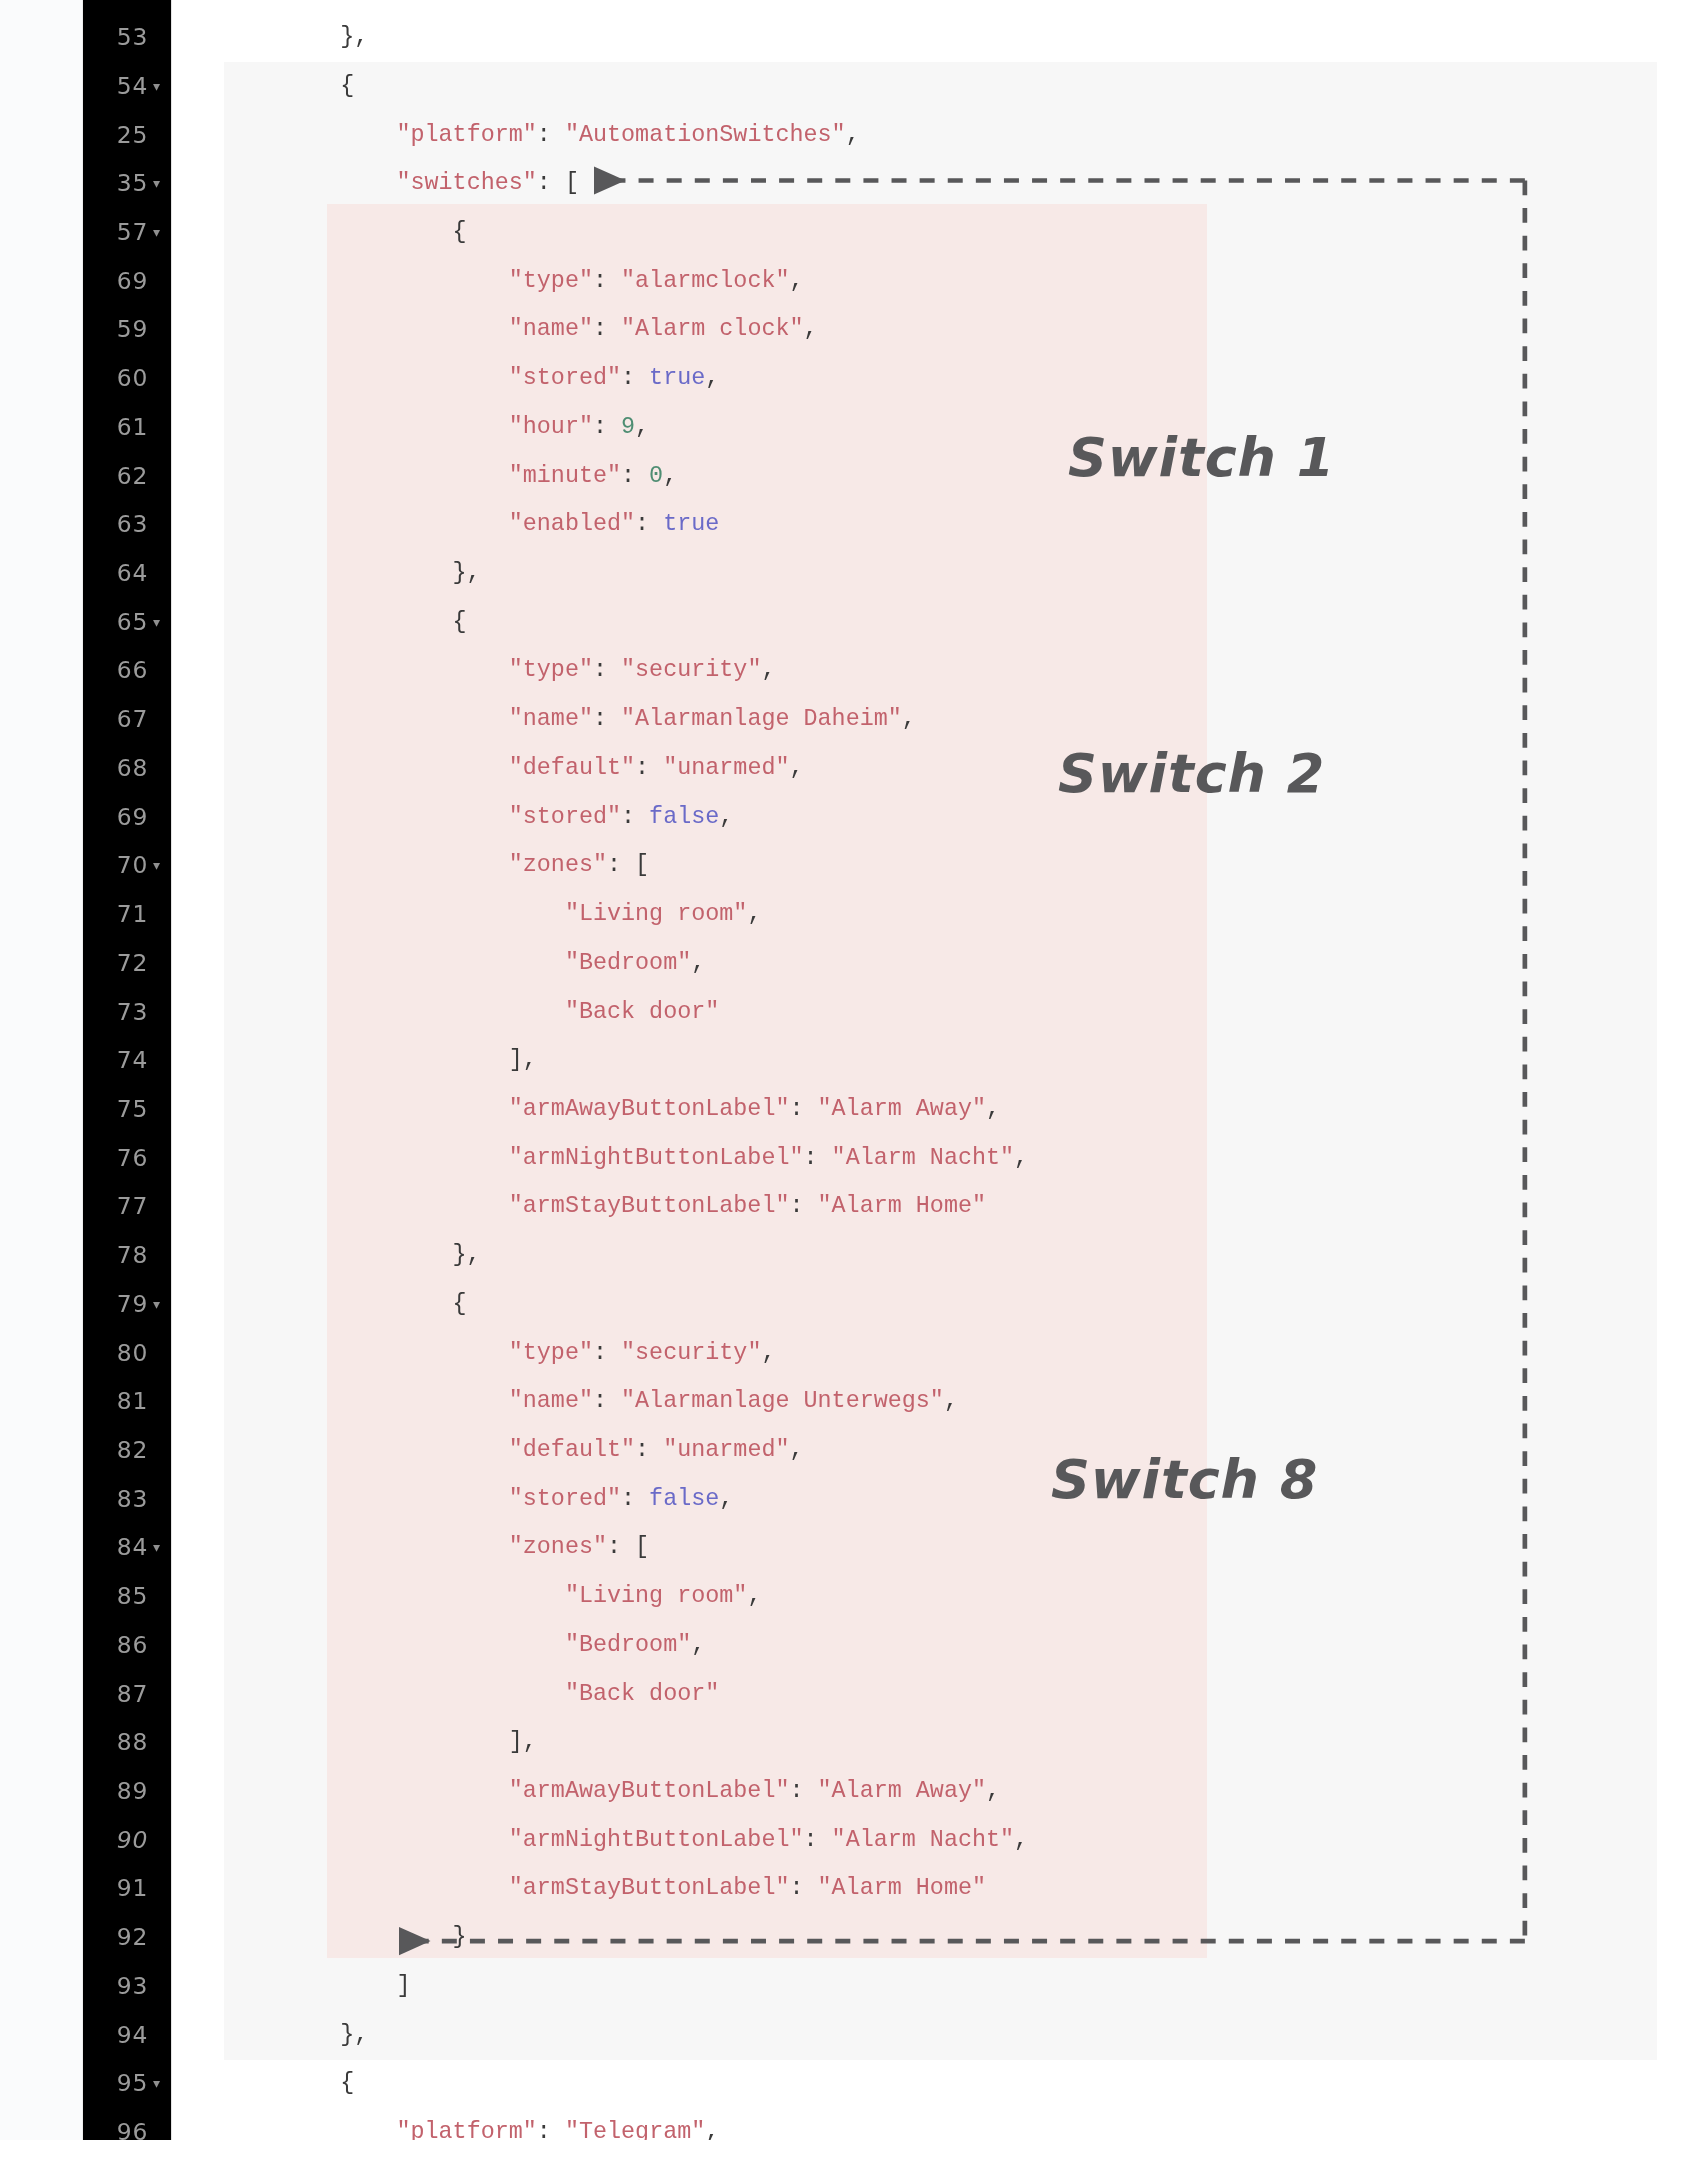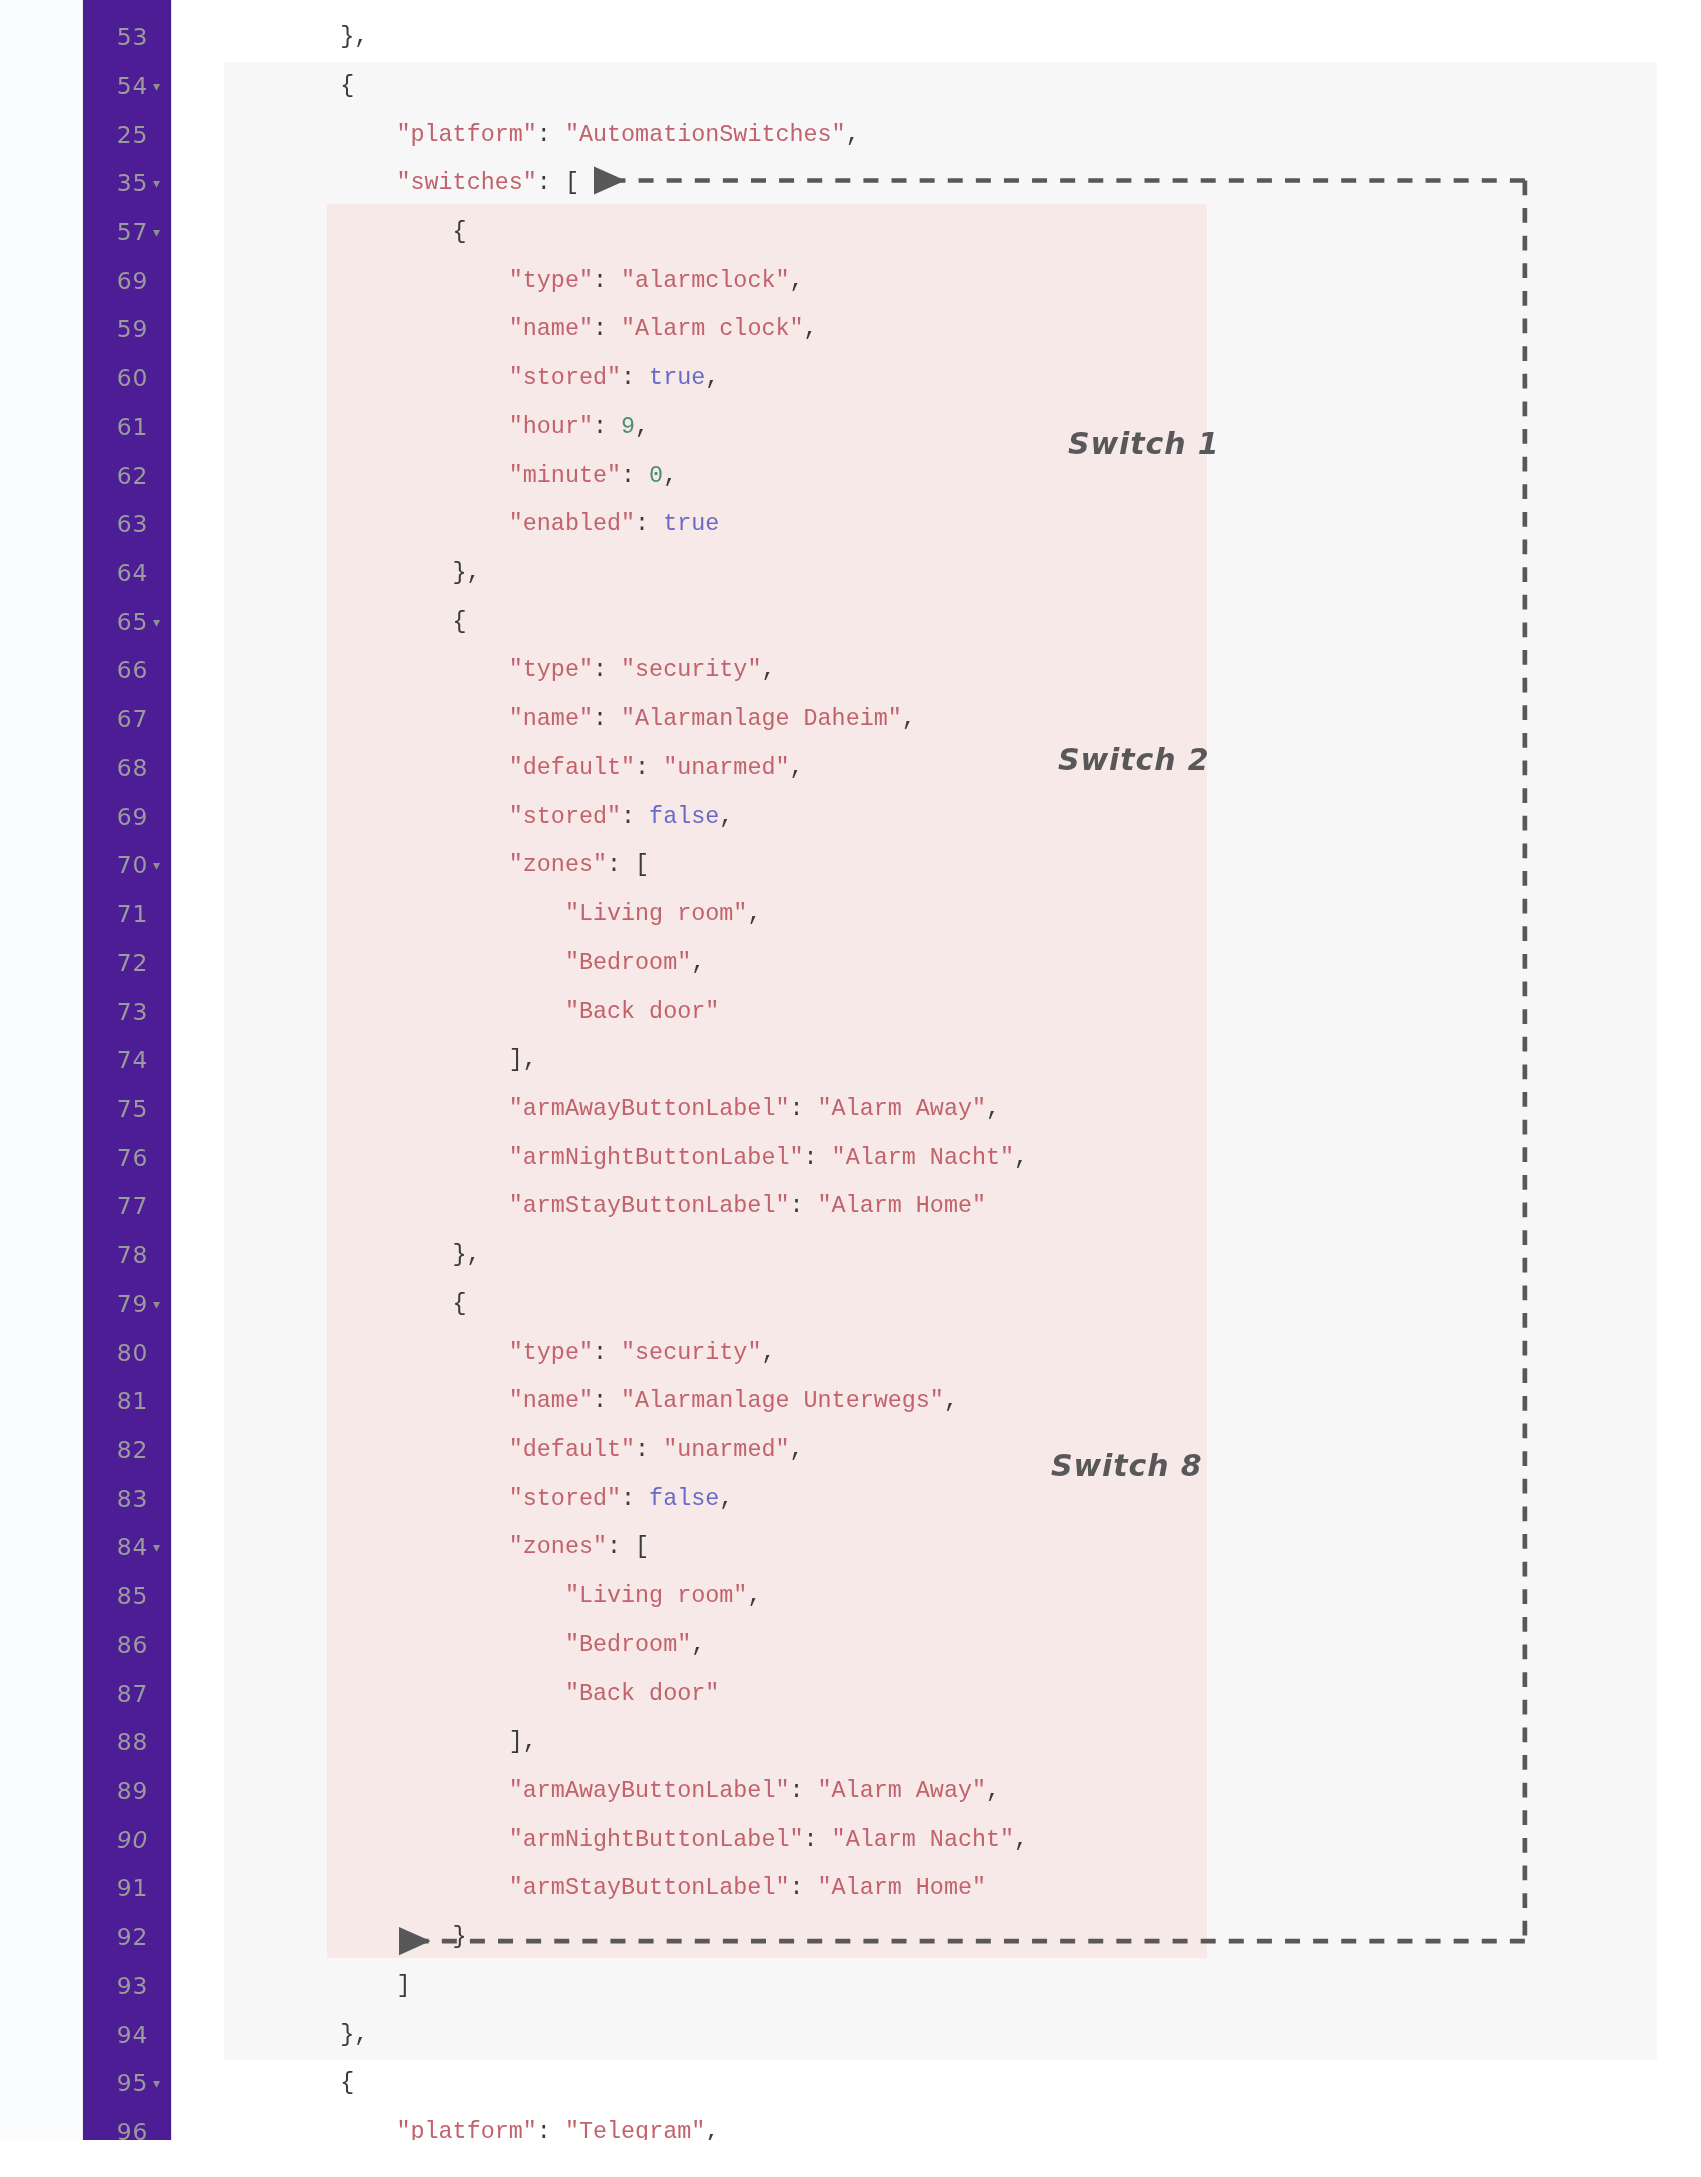--- a/index.html
+++ b/index.html
@@ -22,21 +22,21 @@
     width: 82px; height: 2140px;
     background: #fafbfc;
   }
 
   
   #gutter {
     position: absolute;
     left: 82px; top: 0;
     width: 90px;
     height: 2140px;
-    background: #4c1d95;
+    background: #000000;
     border-right: 0.9px solid #e3e3e3;
     border-left: 0.9px solid #ececec;
     box-sizing: border-box;
   }
   .gutter-line {
     position: absolute;
     right: 0;
     width: 90px;
     height: 49px;
     line-height: 49px;
@@ -102,21 +102,21 @@
   .tok-str  { color: #c2626c; }
   .tok-bool { color: #6a6ac8; }
   .tok-num  { color: #4e8d72; }
 
   
   .anno-label {
     position: absolute;
     font-family: "DejaVu Sans", "Liberation Sans", sans-serif;
     font-weight: bold;
     font-style: italic;
-    font-size: 30px;
+    font-size: 54px;
     color: #58585a;
     letter-spacing: 0.9px;
     white-space: nowrap;
   }
 
   
   #anno-svg {
     position: absolute;
     left: 0; top: 0;
     width: 100%; height: 100%;

